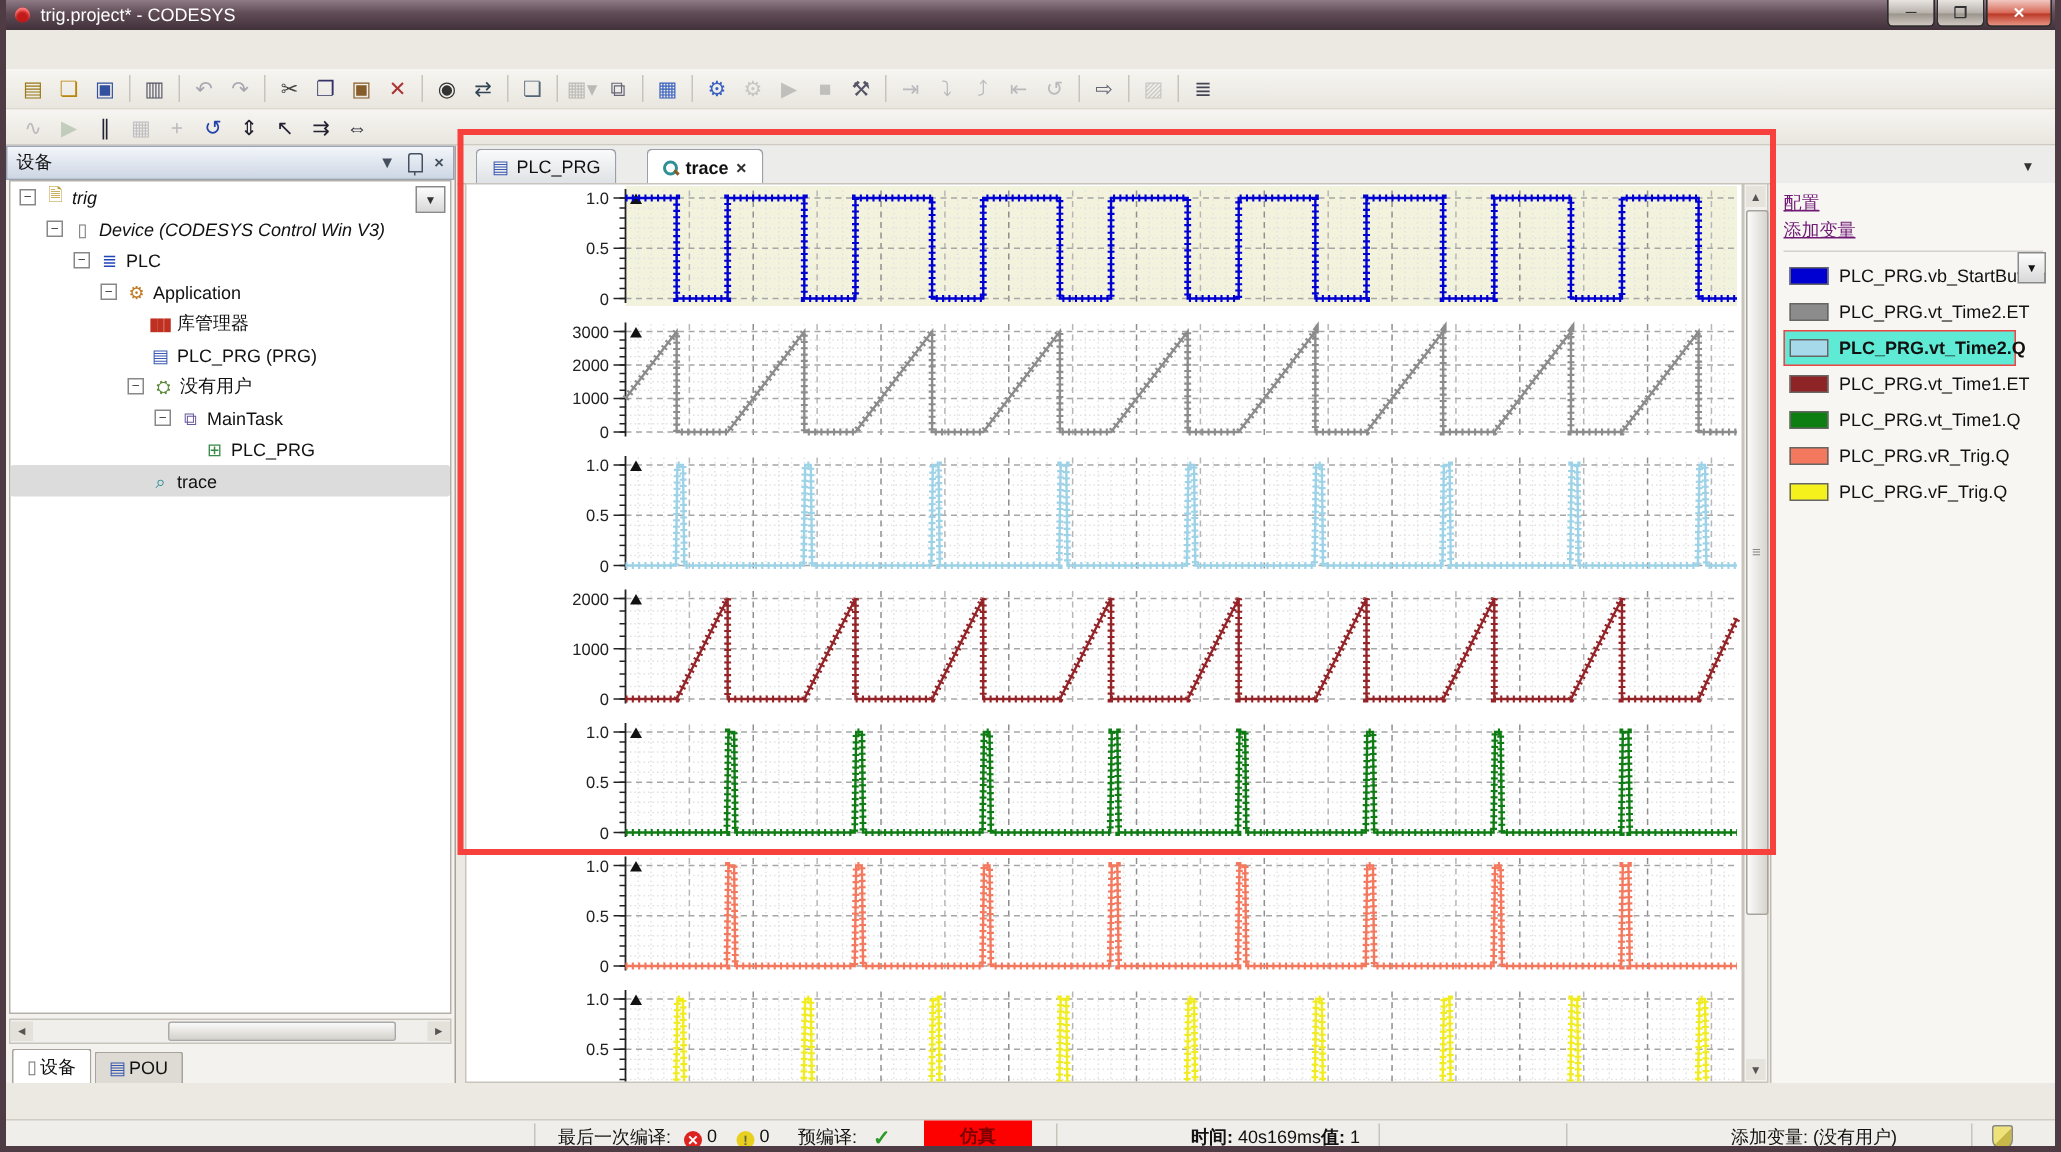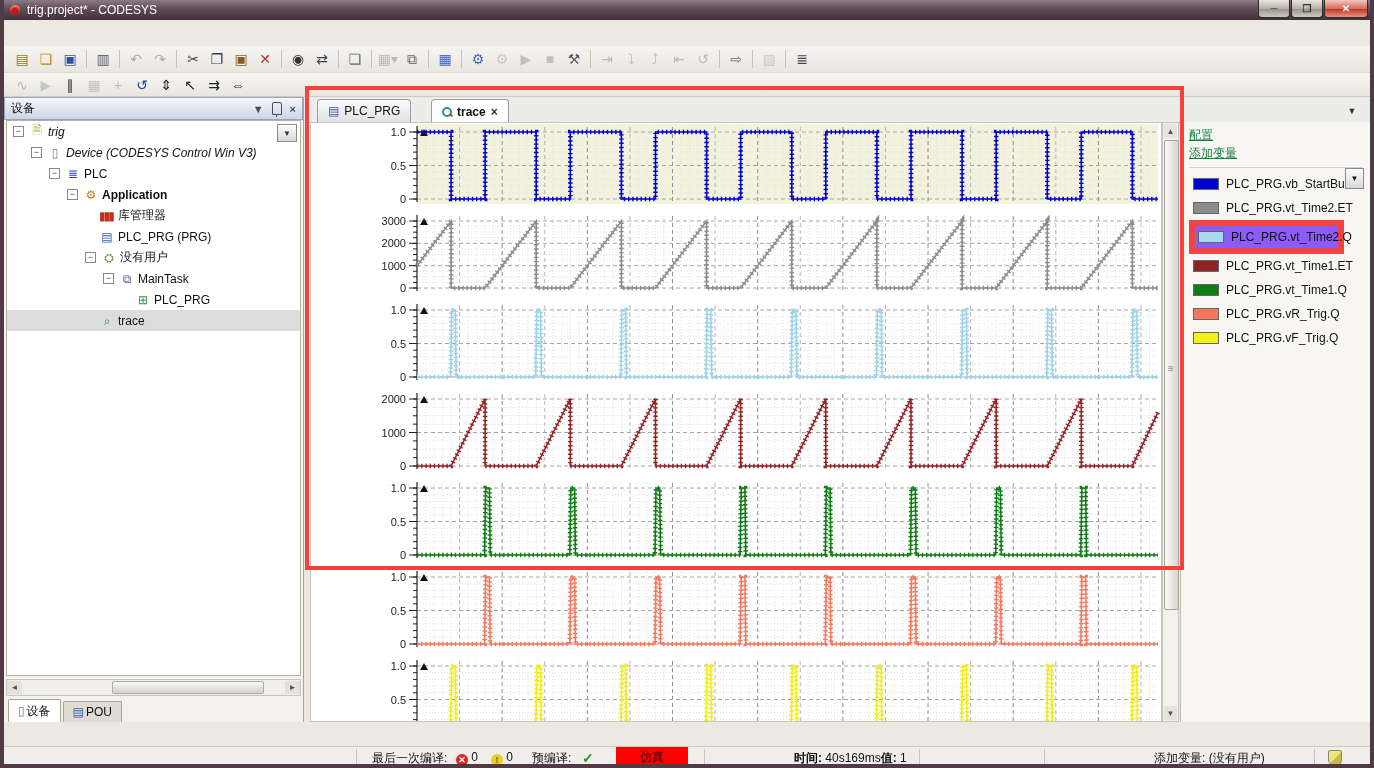--- a/index.html
+++ b/index.html
@@ -56,24 +56,24 @@
   .maglass{position:relative;width:10px;height:10px;display:inline-block;}
   .maglass::before{content:"";position:absolute;left:0;top:0;width:6px;height:6px;border:2px solid #2e8f96;border-radius:50%;}
   .maglass::after{content:"";position:absolute;left:7px;top:7px;width:4px;height:2px;background:#8a5a20;transform:rotate(45deg);}
   .chartpanel{position:absolute;left:306px;top:122px;width:852px;height:600px;background:#fff;border:1px solid #c8c4bc;box-sizing:border-box;overflow:hidden;}
   .vscroll{position:absolute;left:1158px;top:122px;width:17px;height:600px;background:#f2f1ee;border:1px solid #c8c4bc;box-sizing:border-box;}
   .varrow{position:absolute;left:1px;width:13px;height:14px;display:flex;align-items:center;justify-content:center;font-size:8px;color:#555;background:#e6e3dc;}
   .vthumb{position:absolute;left:1px;top:17px;width:13px;height:468px;background:linear-gradient(90deg,#fbfbfb,#d8d5ce);border:1px solid #a8a49c;border-radius:2px;}
   .vthumb::after{content:"≡";position:absolute;left:3px;top:222px;color:#888;font-size:10px;}
   
   .rightpanel{position:absolute;left:1176px;top:122px;right:0;height:600px;background:#f7f6f3;border-left:1px solid #c0bcb4;box-sizing:border-box;padding:4px 0 0 8px;}
-  .cfglink{color:#15803d;text-decoration:underline;font-size:12px;display:block;margin:1px 0;}
+  .cfglink{color:#701a75;text-decoration:underline;font-size:12px;display:block;margin:1px 0;}
   .rsep{height:1px;background:#d4d1ca;margin:5px 8px 4px 0;}
   .vrow{display:flex;align-items:center;height:22px;gap:7px;padding-left:3px;margin-right:26px;border:1px solid transparent;}
-  .vrow.sel{background:#8b5cf6;border:6px solid #ef4444;}
+  .vrow.sel{background:#5eead4;border:1px solid #ef4444;font-weight:bold;}
   .swatch{width:24px;height:10px;border:1px solid #666;flex:none;}
   .vlabel{font-size:12px;white-space:nowrap;}
   .vcombo{position:absolute;right:6px;top:48px;width:17px;height:19px;border:1px solid #8a8a8a;background:linear-gradient(#fdfdfd,#d8d8d8);display:flex;align-items:center;justify-content:center;font-size:8px;}
   .hdrcombo{position:absolute;right:9px;top:103px;width:18px;height:15px;display:flex;align-items:center;justify-content:center;font-size:9px;color:#333;}
   
   .redrect{position:absolute;left:301px;top:86px;width:879px;height:484px;border:4px solid #f6413c;box-sizing:border-box;pointer-events:none;z-index:50;}
   
   .msgbar{position:absolute;left:0;top:722px;width:100%;height:24px;background:#f0eeea;border-top:1px solid #c4c0b8;box-sizing:border-box;display:flex;align-items:center;}
   .msgtab{display:flex;align-items:center;gap:6px;margin-left:3px;height:19px;padding:0 10px;border:1px solid #a8a49c;background:#f7f5f1;font-size:12px;border-radius:2px;}
   .msgicon{width:11px;height:13px;border:1px solid #556;background:repeating-linear-gradient(#fff,#fff 2px,#99a 3px);}
@@ -183,21 +183,21 @@
           <span style="font-style: italic;">Device (CODESYS Control Win V3)</span>
         </div>
         <div class="trow" style="padding-left: 42px;">
           <span class="expander">−</span>
           <span class="ticon" style="color: rgb(34, 68, 187); letter-spacing: -2px;">≣</span>
           <span>PLC</span>
         </div>
         <div class="trow" style="padding-left: 60px;">
           <span class="expander">−</span>
           <span class="ticon" style="color: rgb(192, 122, 32); letter-spacing: -2px;">⚙</span>
-          <span style="font-weight: bold;">Application</span>
+          <span style="font-weight: normal;">Application</span>
         </div>
         <div class="trow" style="padding-left: 78px;">
           <span style="width:13px;flex:none;display:inline-block;"></span>
           <span class="ticon" style="color: rgb(192, 48, 32); letter-spacing: -2px;">▮▮▮</span>
           <span>库管理器</span>
         </div>
         <div class="trow" style="padding-left: 78px;">
           <span style="width:13px;flex:none;display:inline-block;"></span>
           <span class="ticon" style="color: rgb(58, 90, 176); letter-spacing: -2px;">▤</span>
           <span>PLC_PRG (PRG)</span>

